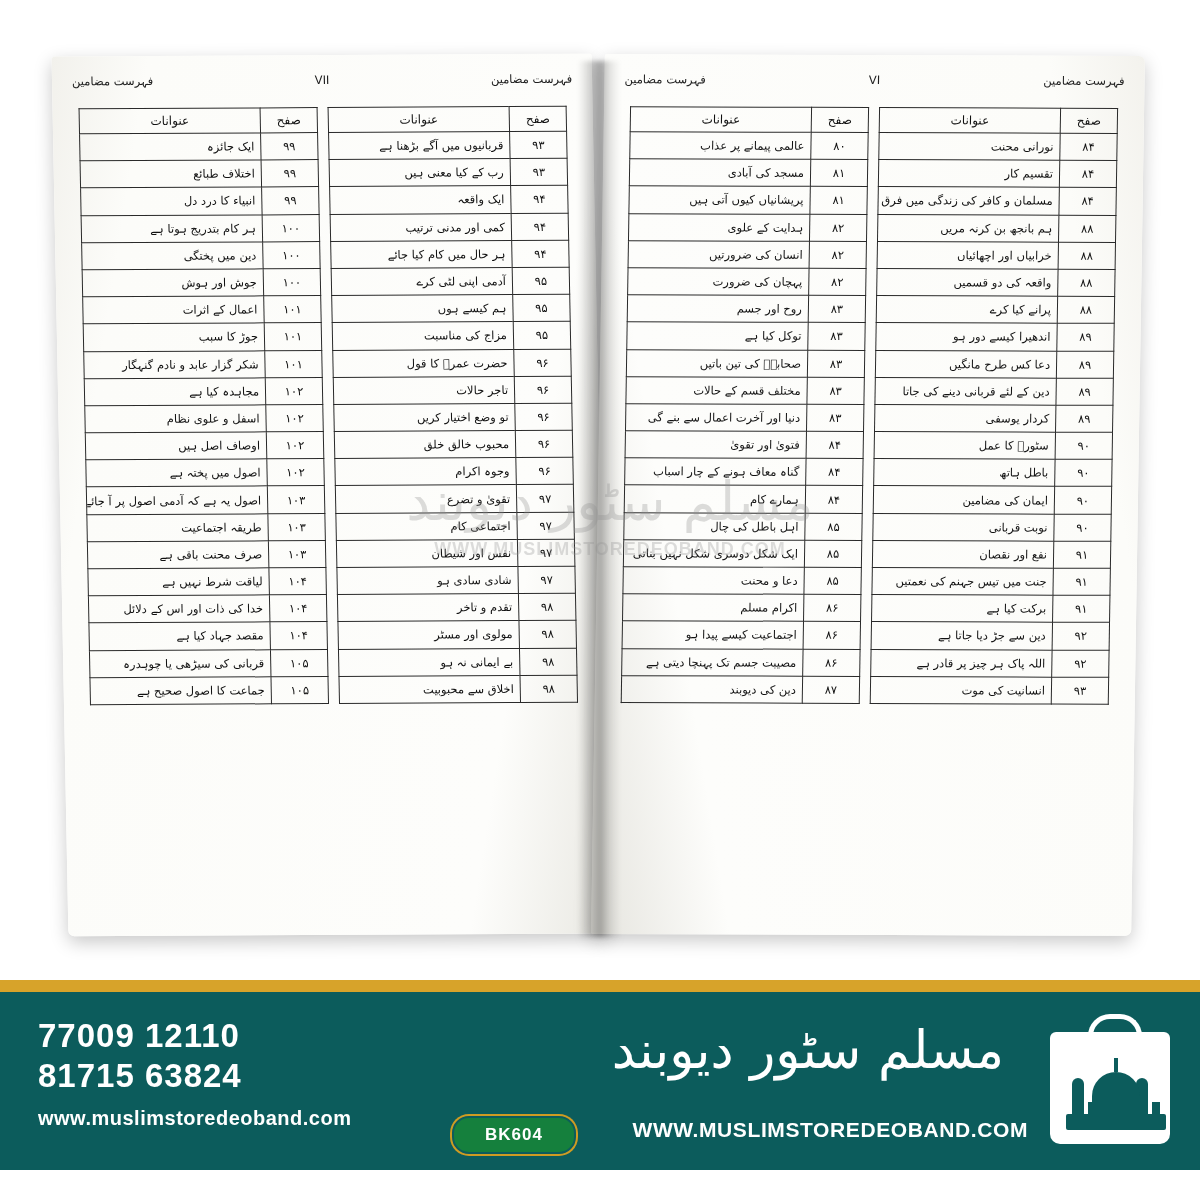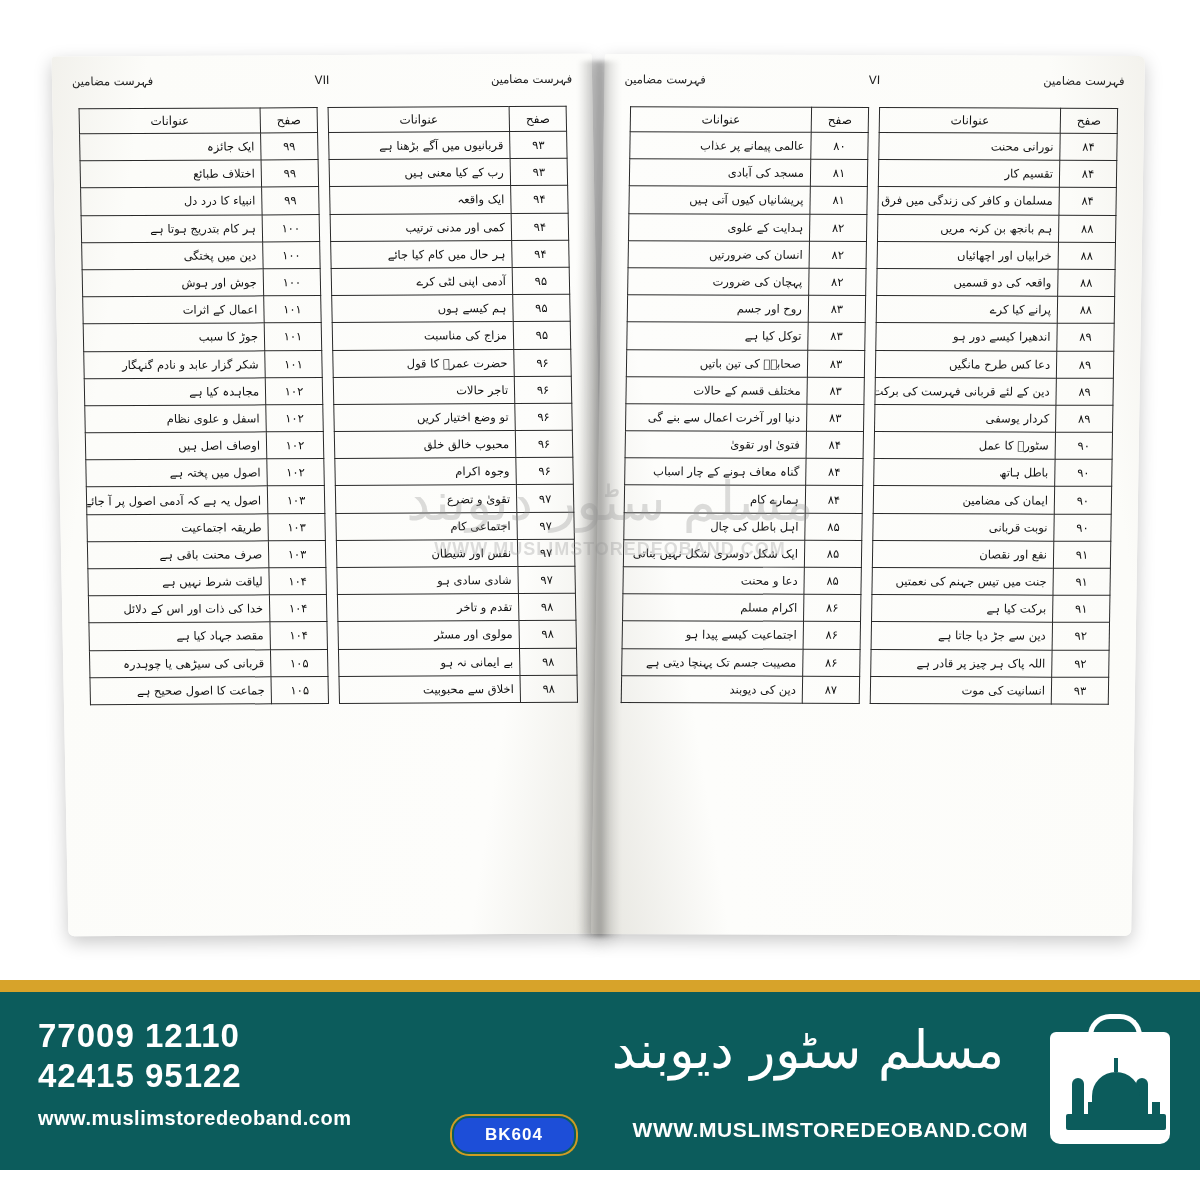--- a/index.html
+++ b/index.html
@@ -200,21 +200,21 @@
     letter-spacing: 0.5px;
     margin-top: 10px;
   }
   .sku {
     position: absolute;
     left: 452px;
     top: 124px;
     width: 120px;
     height: 34px;
     border-radius: 17px;
-    background: #1d4ed8;
+    background: #15803d;
     border: 2px solid #0c5c5c;
     box-shadow: 0 0 0 2px #cf9c22;
     color: #ffffff;
     font-family: "Liberation Sans", sans-serif;
     font-weight: bold;
     font-size: 17px;
     display: flex;
     align-items: center;
     justify-content: center;
     letter-spacing: 1px;
@@ -555,21 +555,21 @@
               <tr>
                     <td class="p">۸۹</td>
                     <td class="t">اندھیرا کیسے دور ہو</td>
                   </tr>
               <tr>
                     <td class="p">۸۹</td>
                     <td class="t">دعا کس طرح مانگیں</td>
                   </tr>
               <tr>
                     <td class="p">۸۹</td>
-                    <td class="t">دین کے لئے قربانی فہرست کی برکت</td>
+                    <td class="t">دین کے لئے قربانی دینے کی جاتا</td>
                   </tr>
               <tr>
                     <td class="p">۸۹</td>
                     <td class="t">کردار یوسفی</td>
                   </tr>
               <tr>
                     <td class="p">۹۰</td>
                     <td class="t">سٹورؓ کا عمل</td>
                   </tr>
               <tr>
@@ -717,21 +717,21 @@
     <div class="url">WWW.MUSLIMSTOREDEOBAND.COM</div>
   </div>
 </div>
 
 <div id="banner">
   <div class="gold-bar"></div>
   <div class="teal">
 
     <div class="contact">
       <div class="phone">77009 12110</div>
-      <div class="phone">42415 95122</div>
+      <div class="phone">81715 63824</div>
       <div class="site">www.muslimstoredeoband.com</div>
     </div>
 
     <div class="sku">BK604</div>
 
     <div class="brand-ar">مسلم سٹور دیوبند</div>
     <div class="brand-url">WWW.MUSLIMSTOREDEOBAND.COM</div>
 
     <div class="logo">
       <div class="handle"></div>

